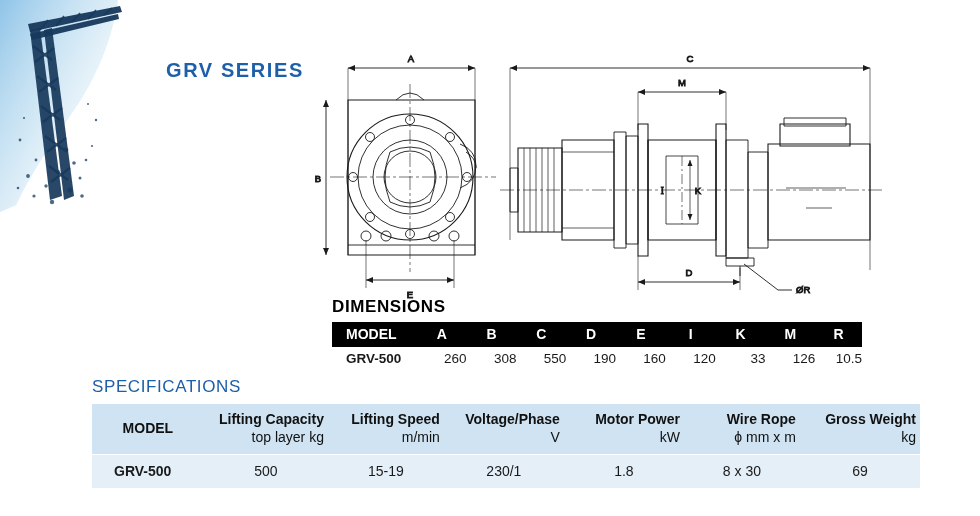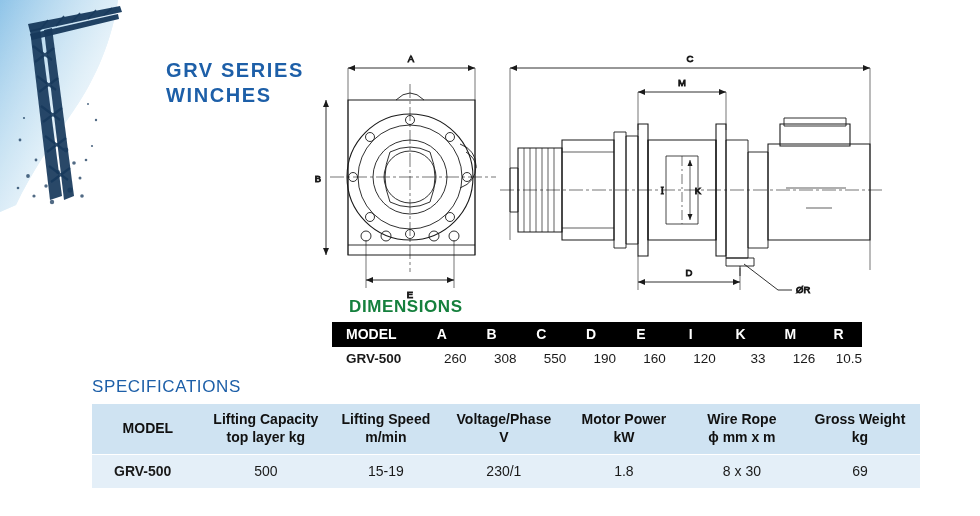--- a/index.html
+++ b/index.html
@@ -36,22 +36,22 @@
   
   .drawing-area {
     position: absolute;
     left: 300px; top: 40px;
     width: 660px; height: 270px;
   }
 
   
   .dim-heading {
     position: absolute;
-    left: 349px; top: 297px;
-    color: #15803d;
+    left: 332px; top: 297px;
+    color: #000000;
     font-weight: bold;
     font-size: 17px;
     letter-spacing: 0.6px;
   }
 
   
   .dim-table {
     position: absolute;
     left: 332px; top: 322px;
     width: 530px;
@@ -93,26 +93,26 @@
     position: absolute;
     left: 92px; top: 404px;
     width: 828px;
     border-collapse: collapse;
     font-size: 14px;
   }
   .spec-table th {
     background: #CFE3F2;
     color: #111111;
     font-weight: bold;
-    text-align: center;
+    text-align: right;
     padding: 7px 4px 8px 4px;
     line-height: 1.25;
     border-bottom: 1px solid #ffffff;
   }
-  .spec-table th .unit { display: block; font-weight: bold; }
+  .spec-table th .unit { display: block; font-weight: normal; }
   .spec-table td {
     background: #E4EFF8;
     text-align: center;
     padding: 8px 4px 9px 4px;
     color: #1a1a1a;
   }
   .spec-table td.model-col {
     font-weight: bold;
     text-align: left;
     padding-left: 22px;
@@ -191,21 +191,20 @@
         <circle cx="96" cy="120" r="1.2"></circle>
           <circle cx="88" cy="104" r="1.0"></circle>
         <circle cx="24" cy="118" r="1.1"></circle>
           <circle cx="20" cy="140" r="1.4"></circle>
       </g>
     </svg>
   </div>
 
   <div class="title-block">
     <div>GRV SERIES</div>
-    <div>WINCHES</div>
   </div>
 
   <div class="drawing-area">
     <svg width="660" height="270" viewBox="0 0 660 270">
       <g fill="none" stroke="#1a1a1a" stroke-width="0.9">
 
         <line x1="48" y1="28" x2="175" y2="28"></line>
         <path d="M48,28 l7,-3 v6 z" fill="#1a1a1a" stroke="none"></path>
         <path d="M175,28 l-7,-3 v6 z" fill="#1a1a1a" stroke="none"></path>
         <line x1="48" y1="28" x2="48" y2="215" stroke-dasharray="0" stroke-width="0.6"></line>

